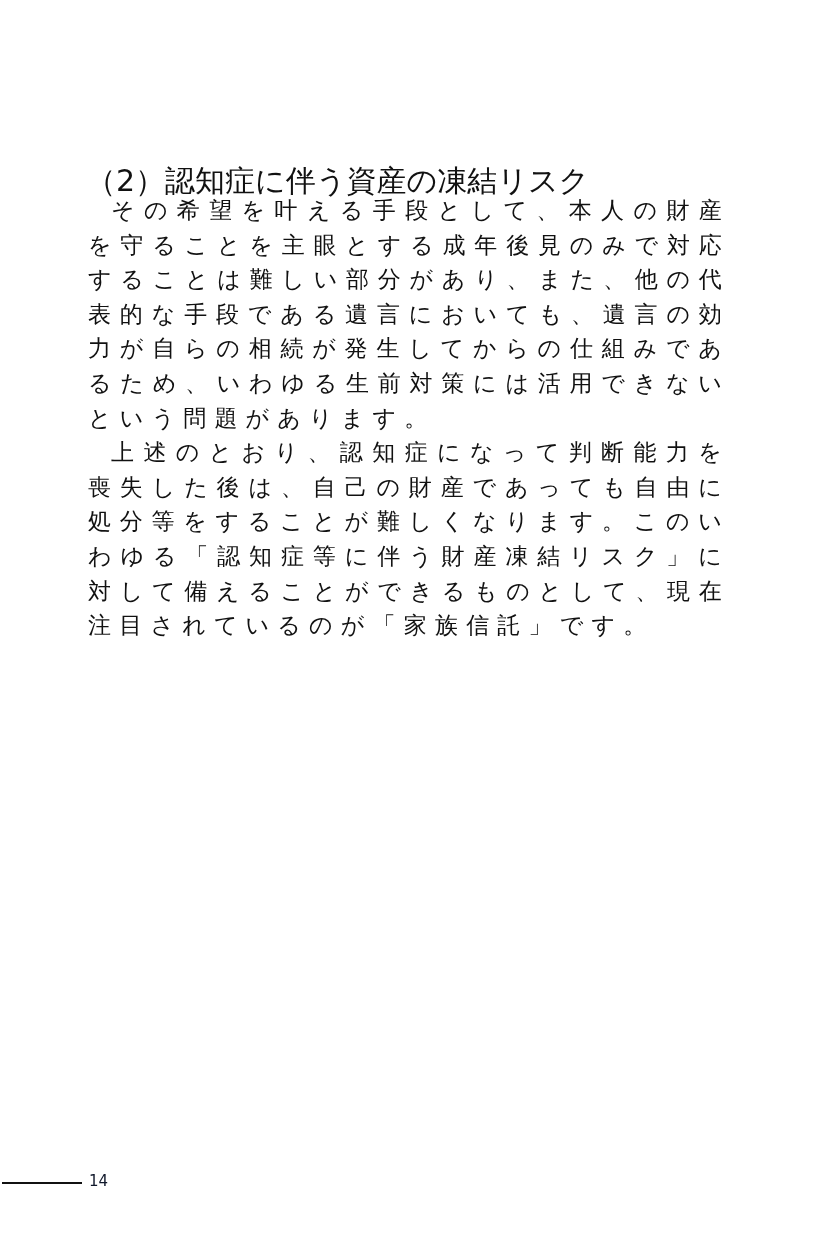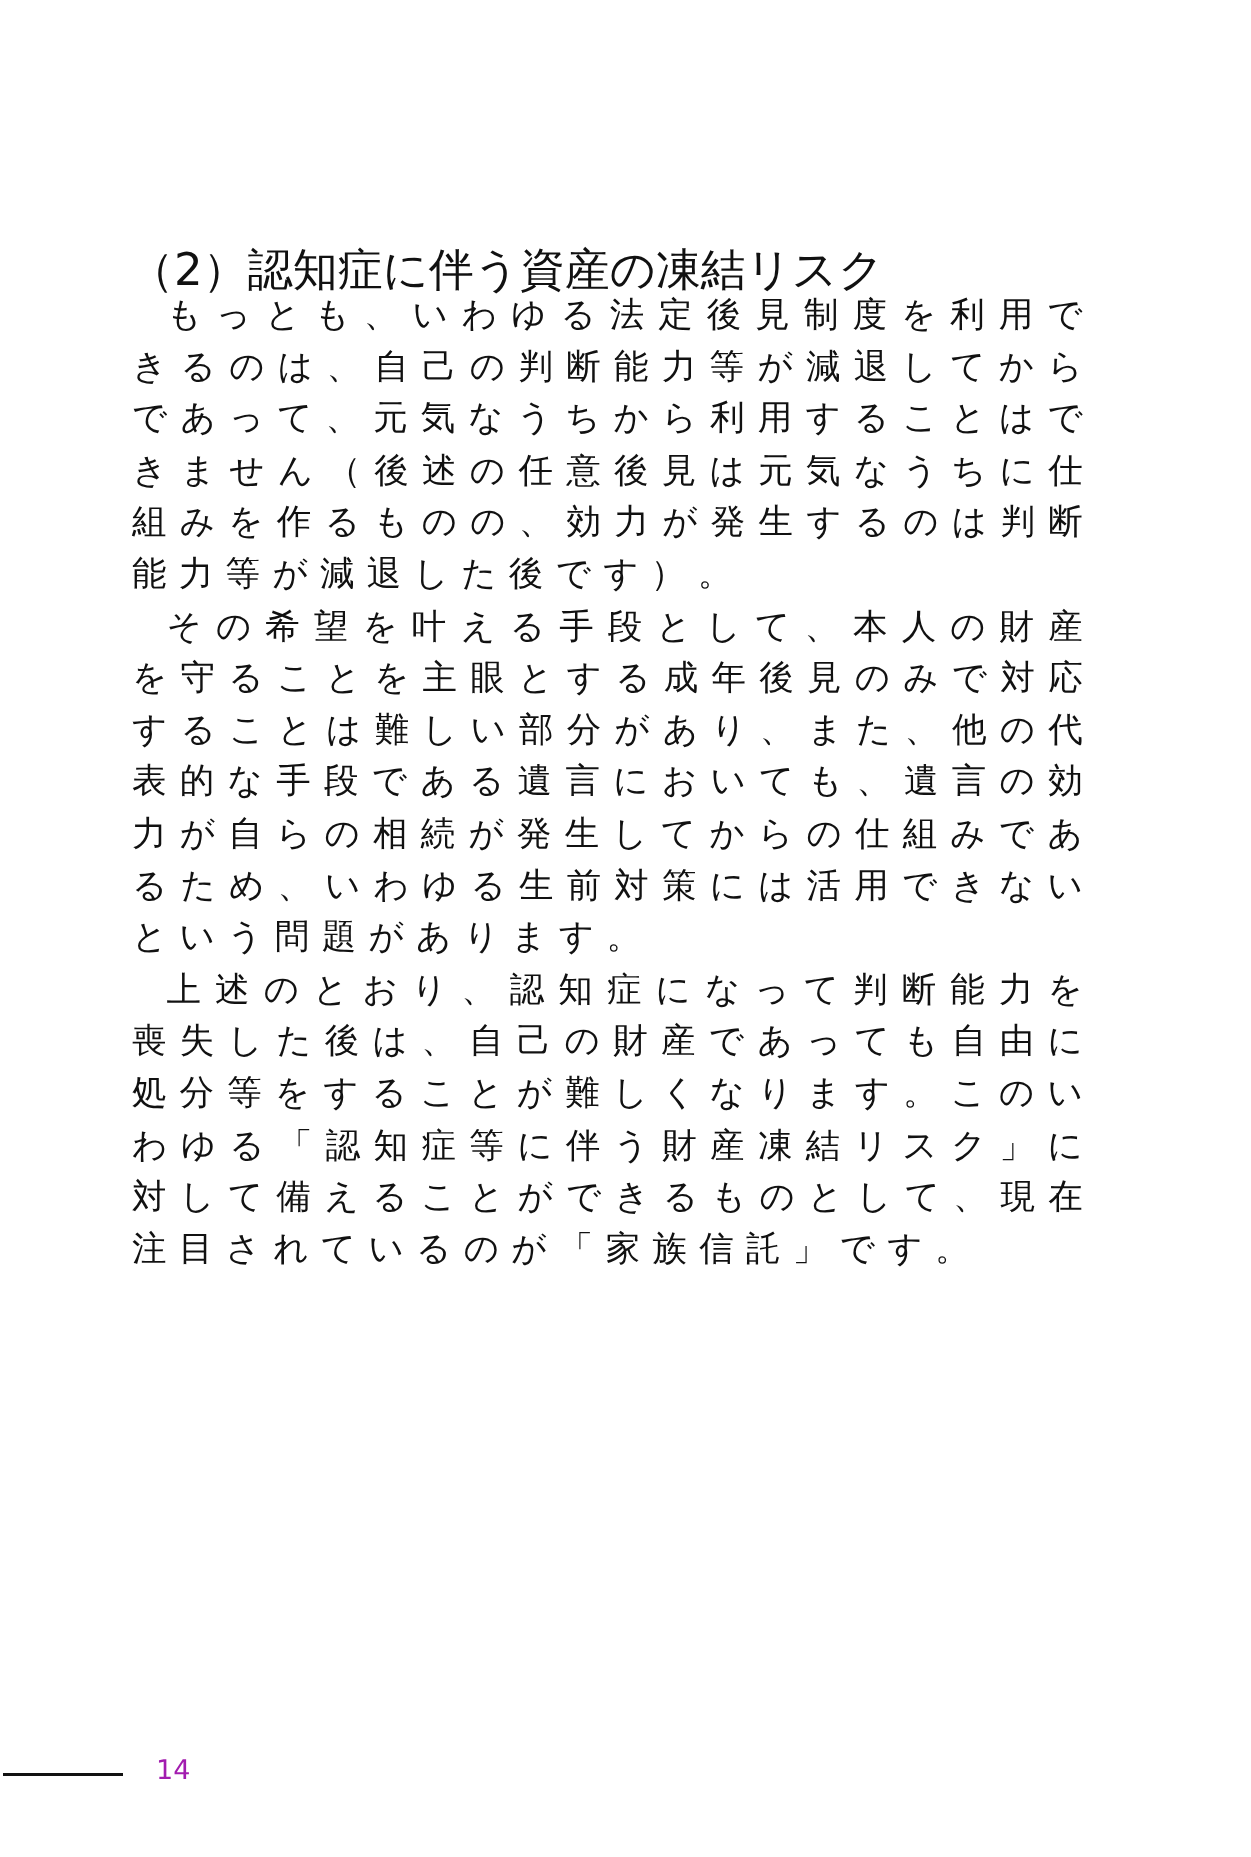--- a/index.html
+++ b/index.html
@@ -14,33 +14,32 @@
   .body-text {
     position: absolute; left: 88px; top: 193px; width: 642px;
     font-family: "DejaVu Serif", "Liberation Serif", serif;
     font-size: 23px; line-height: 34.6px; color: #111;
   }
   .para { margin: 0; text-indent: 1em; text-align: justify; letter-spacing: 8.2px; }
   .footer-rule {
     position: absolute; left: 2px; top: 1182px; width: 80px; height: 2px; background: #111;
   }
   .page-number {
-    position: absolute; left: 104px; top: 1169px;
+    position: absolute; left: 89px; top: 1169px;
     font-family: "DejaVu Sans", "Liberation Sans", sans-serif;
-    font-size: 18px; line-height: 24px; color: #a21caf;
+    font-size: 15px; line-height: 24px; color: #0f172a;
   }
 </style>
 </head>
 <body>
 
 <div class="page">
   <h2 class="heading">（2）認知症に伴う資産の凍結リスク</h2>
 
   <div class="body-text">
-    <p class="para">もっとも、いわゆる法定後見制度を利用できるのは、自己の判断能力等が減退してからであって、元気なうちから利用することはできません（後述の任意後見は元気なうちに仕組みを作るものの、効力が発生するのは判断能力等が減退した後です）。</p>
     <p class="para">その希望を叶える手段として、本人の財産を守ることを主眼とする成年後見のみで対応することは難しい部分があり、また、他の代表的な手段である遺言においても、遺言の効力が自らの相続が発生してからの仕組みであるため、いわゆる生前対策には活用できないという問題があります。</p>
     <p class="para">上述のとおり、認知症になって判断能力を喪失した後は、自己の財産であっても自由に処分等をすることが難しくなります。このいわゆる「認知症等に伴う財産凍結リスク」に対して備えることができるものとして、現在注目されているのが「家族信託」です。</p>
 
   </div>
 
   <div class="footer-rule"></div>
   <div class="page-number">14</div>
 </div>
 
 </body></html>

